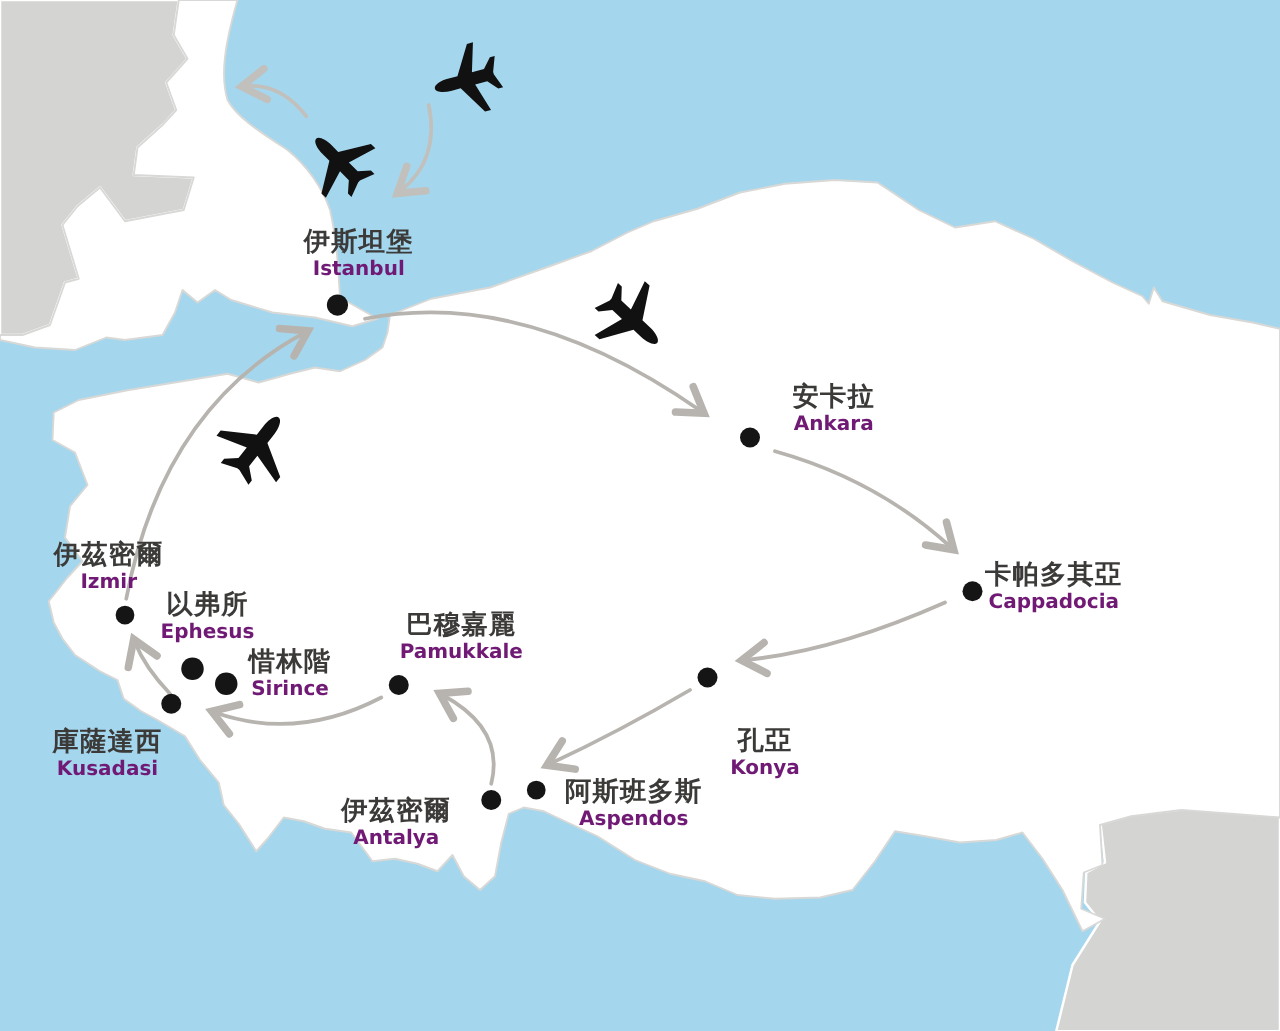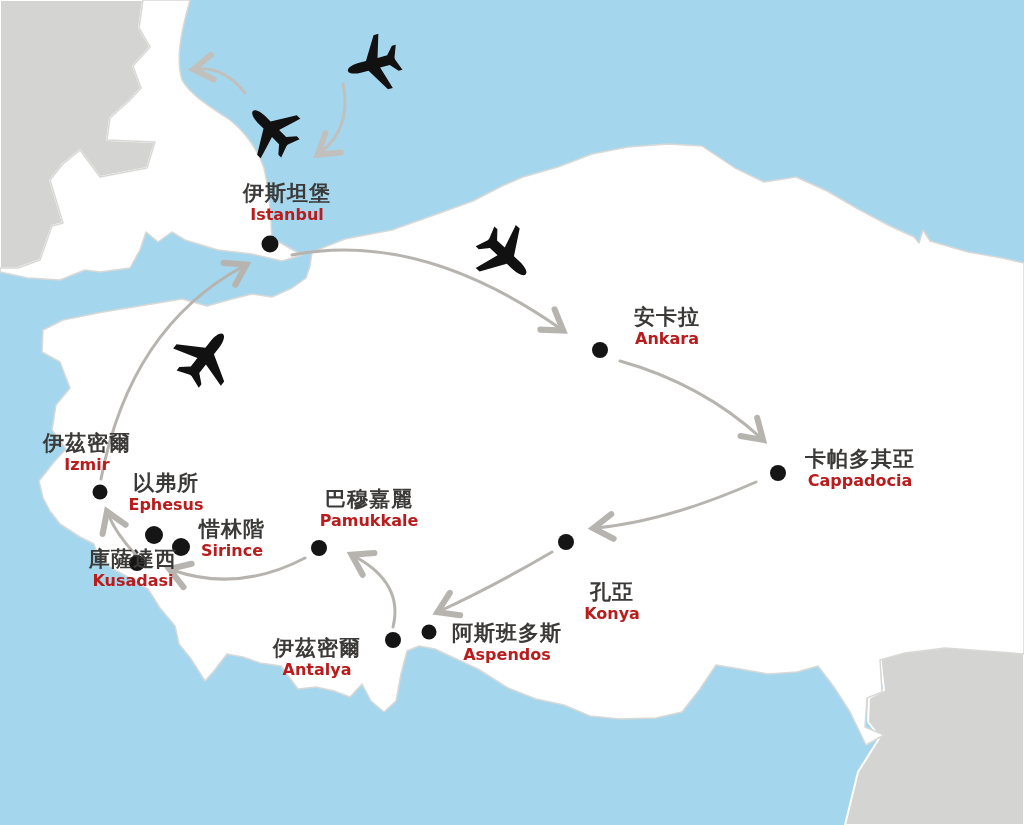--- a/index.html
+++ b/index.html
@@ -10,21 +10,21 @@
     font-family:"DejaVu Sans","Liberation Sans",sans-serif;
     background:#a4d7ee;
     padding-left:18px;
   }
   .map-svg{position:absolute;left:0;top:0;width:1024px;height:825px;}
   .city-label{position:absolute;transform:translate(-50%,-50%);text-align:center;pointer-events:none;white-space:nowrap;}
   .city-label .zh{
     display:block;font-size:21px;font-weight:bold;color:#3b3a38;letter-spacing:1px;line-height:1.05;
   }
   .city-label .en{
-    display:block;font-size:16px;font-weight:bold;color:#b91c1c;line-height:1.05;margin-top:3px;
+    display:block;font-size:16px;font-weight:bold;color:#701a75;line-height:1.05;margin-top:3px;
   }
 </style>
 </head>
 <body>
 
 <div class="map-wrap">
 
   <svg class="map-svg" viewBox="0 0 1024 825">
     <defs>
       <marker id="ah-route" viewBox="0 0 12 12" refX="8" refY="6" markerWidth="11" markerHeight="11" orient="auto">
@@ -105,21 +105,21 @@
   </svg>
 
   <div class="city-label" style="left:287px;top:203px;">
     <span class="zh">伊斯坦堡</span>
     <span class="en">Istanbul</span>
   </div>
   <div class="city-label" style="left:667px;top:327px;text-align:center;">
     <span class="zh">安卡拉</span>
     <span class="en">Ankara</span>
   </div>
-  <div class="city-label" style="left:843px;top:469px;margin-left:17px;">
+  <div class="city-label" style="left:843px;top:469px;">
     <span class="zh">卡帕多其亞</span>
     <span class="en">Cappadocia</span>
   </div>
   <div class="city-label" style="left:612px;top:602px;">
     <span class="zh">孔亞</span>
     <span class="en">Konya</span>
   </div>
   <div class="city-label" style="left:507px;top:643px;">
     <span class="zh">阿斯班多斯</span>
     <span class="en">Aspendos</span>
@@ -137,18 +137,18 @@
     <span class="en">Sirince</span>
   </div>
   <div class="city-label" style="left:166px;top:493px;">
     <span class="zh">以弗所</span>
     <span class="en">Ephesus</span>
   </div>
   <div class="city-label" style="left:87px;top:453px;">
     <span class="zh">伊茲密爾</span>
     <span class="en">Izmir</span>
   </div>
-  <div class="city-label" style="left:86px;top:569px;margin-left:47px;">
+  <div class="city-label" style="left:86px;top:603px;">
     <span class="zh">庫薩達西</span>
     <span class="en">Kusadasi</span>
   </div>
 
 </div>
 
 </body></html>

